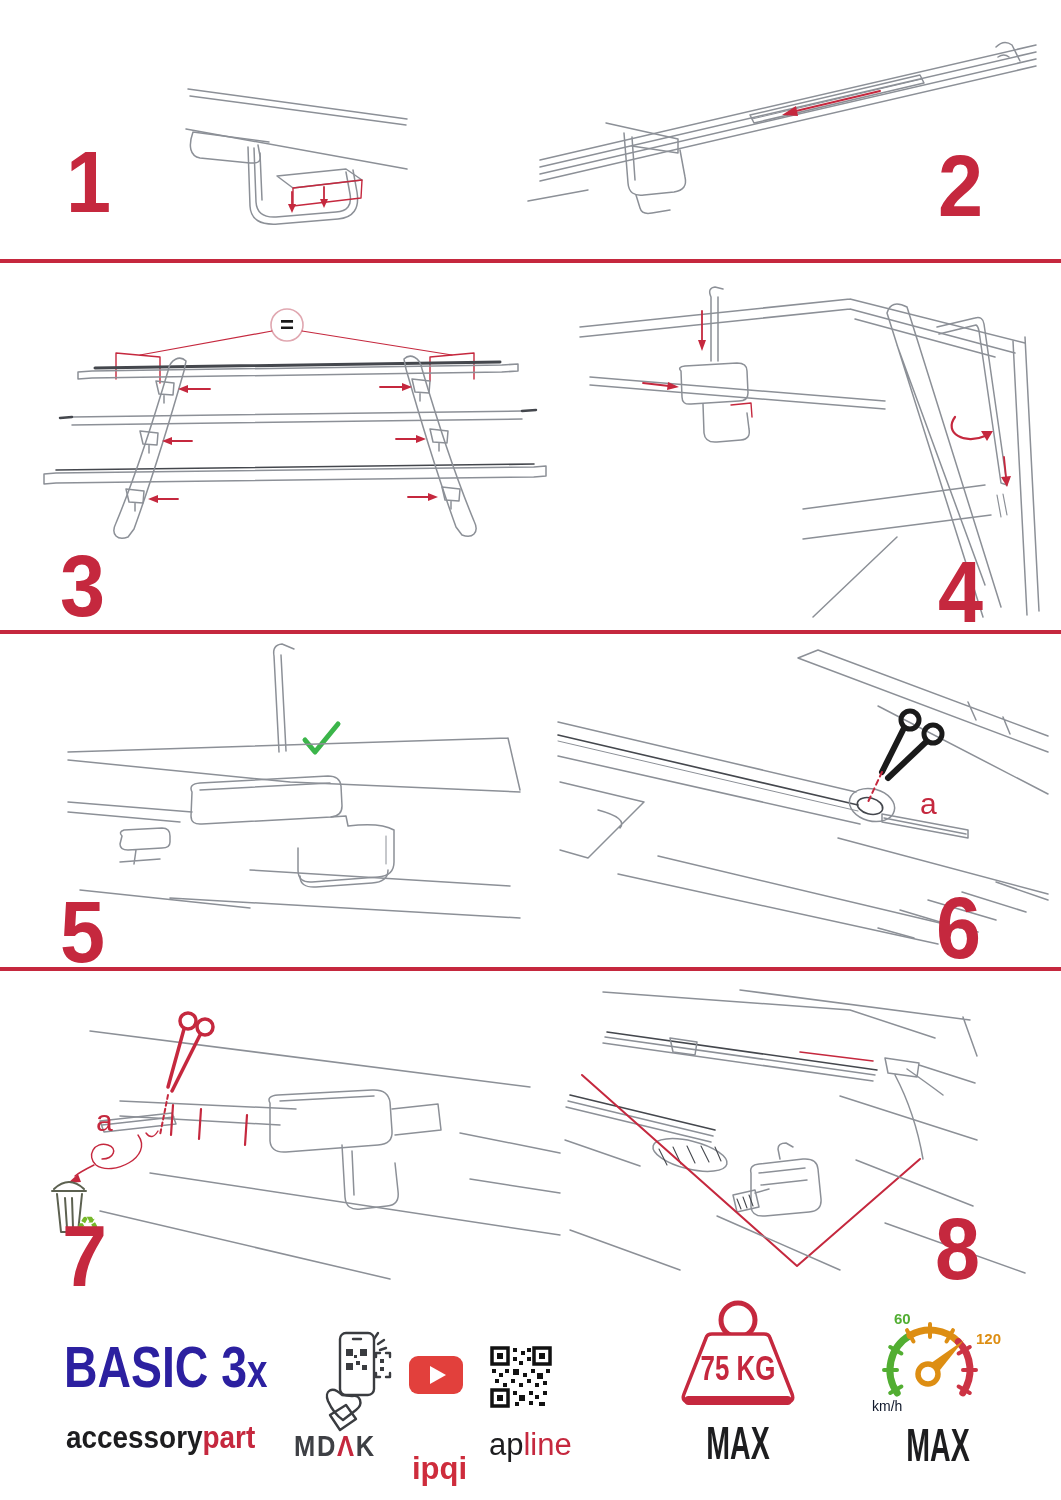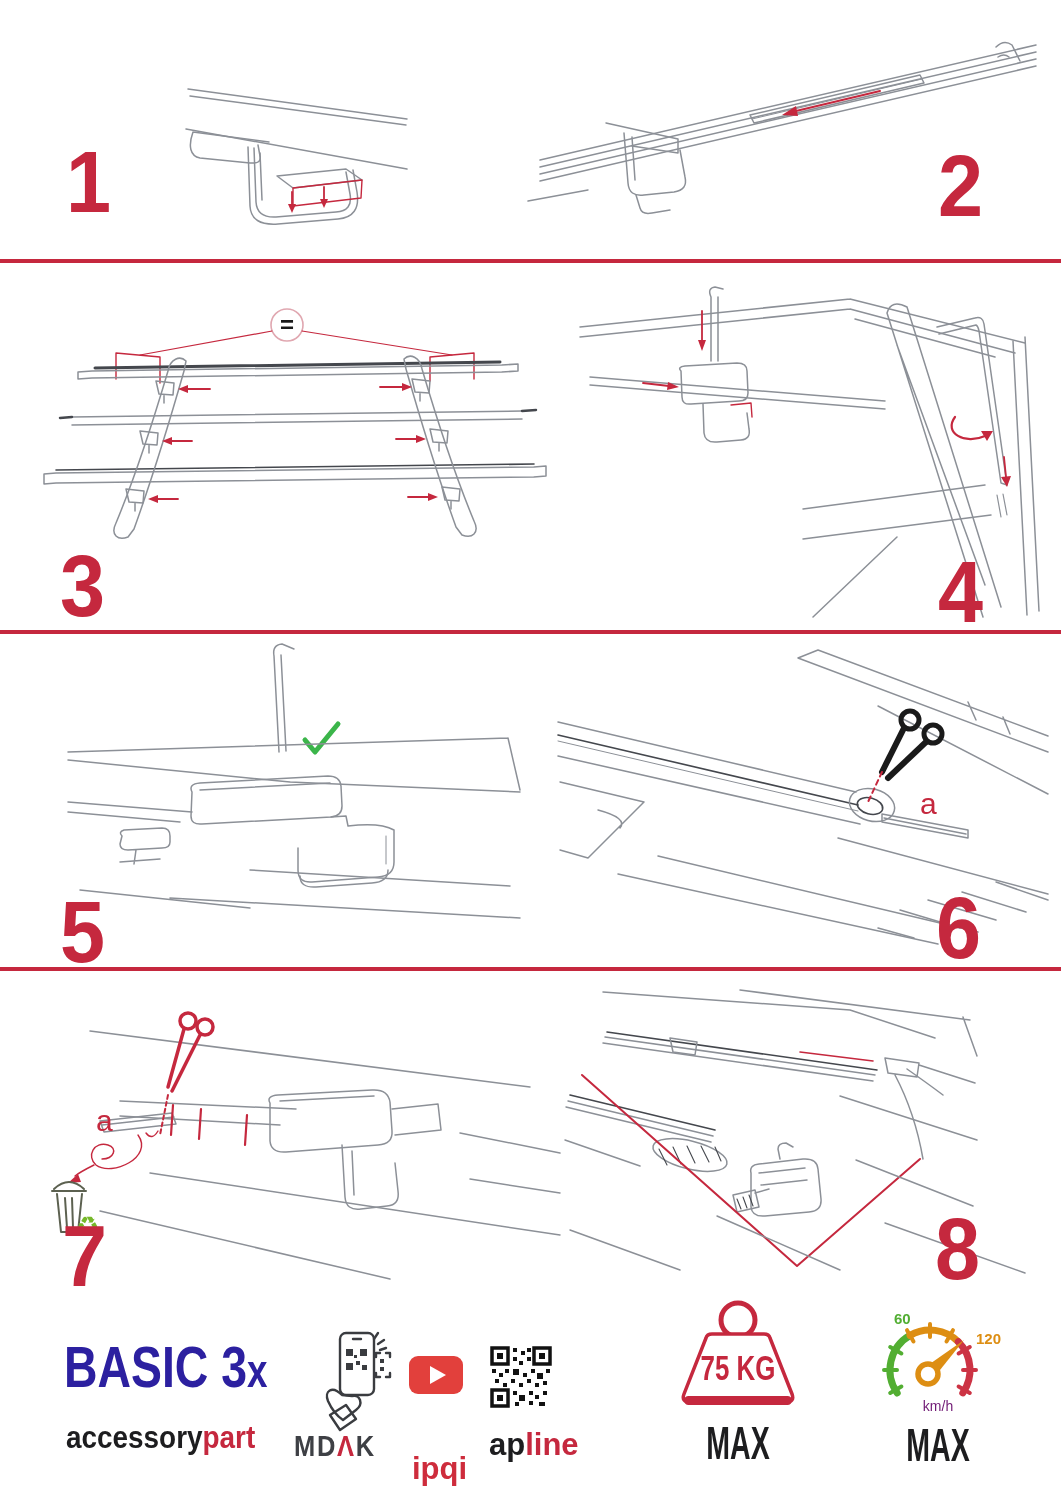--- a/index.html
+++ b/index.html
@@ -25,26 +25,26 @@
   .logo-basic{position:absolute;left:64px;top:1338px;color:#2C20A0;font-weight:700;
               font-size:58px;line-height:1;white-space:nowrap;transform:scaleX(.8);transform-origin:0 0;}
   .logo-basic .xs{font-size:46px;}
   .logo-sub{position:absolute;left:66px;top:1422px;font-size:31px;font-weight:700;line-height:1;
             white-space:nowrap;transform:scaleX(.9);transform-origin:0 0;color:#1D1D1F;}
   .logo-sub .accent{color:#C5283E;}
   .mdak{position:absolute;left:294px;top:1431px;font-size:30px;font-weight:700;letter-spacing:2px;
         color:#3E4045;transform:scaleX(.85);transform-origin:0 0;line-height:1;}
   .mdak .accent{color:#C5283E;}
   .ipqi{position:absolute;left:412px;top:1429px;font-size:31px;font-weight:600;color:#CE2C3C;line-height:1;margin-top:24px;}
-  .apline{position:absolute;left:489px;top:1429px;font-size:31px;font-weight:700;color:#1D1D1F;line-height:1;}
+  .apline{position:absolute;left:489px;top:1429px;font-size:31px;font-weight:400;color:#1D1D1F;line-height:1;}
   .apline .accent{color:#C5283E;}
   .maxlabel{position:absolute;width:132px;text-align:center;font-size:46px;font-weight:700;
             color:#1D1D1F;line-height:1;transform:scaleX(.62);transform-origin:50% 0;}
-  .kmh{position:absolute;left:872px;top:1399px;width:132px;text-align:center;font-size:14px;
-       color:#701a75;line-height:1;}
+  .kmh{position:absolute;left:872px;top:1399px;width:132px;text-align:left;font-size:14px;
+       color:#0f172a;line-height:1;}
 </style>
 </head>
 <body>
 
 <div class="page">
 
   <div class="step-num" style="left:66px;top:138px;">1</div>
 
   <svg style="left:150px;top:30px;" width="320" height="210" viewBox="0 0 320 210">
     <g>

